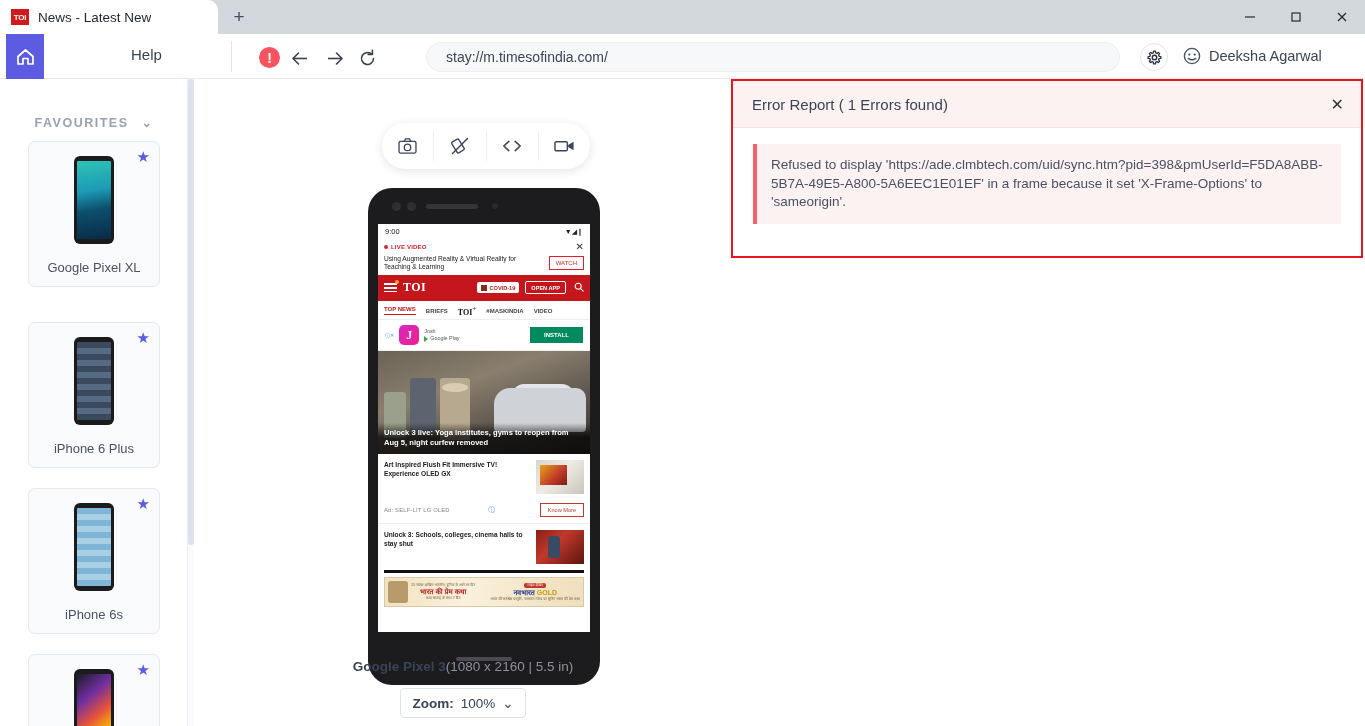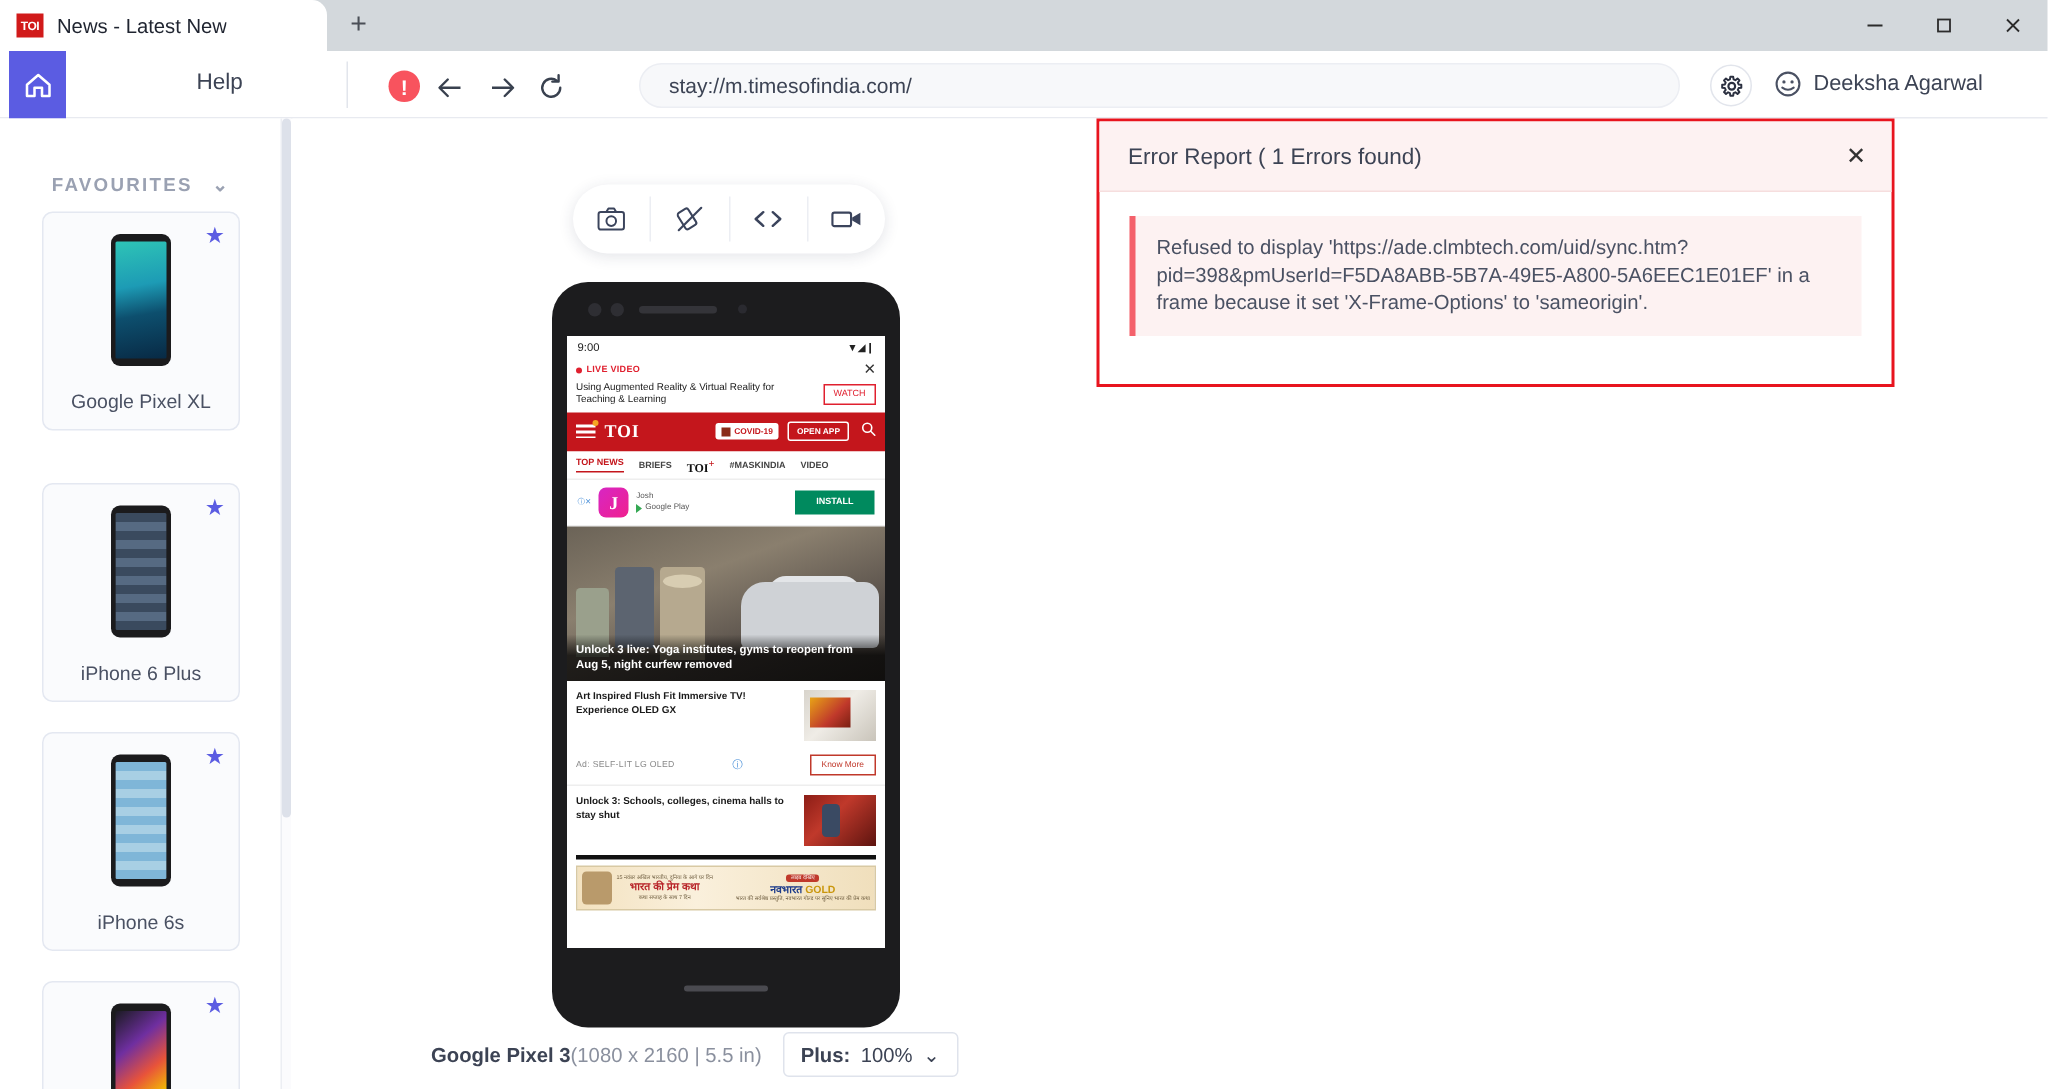--- a/index.html
+++ b/index.html
@@ -287,33 +287,33 @@
     overflow:hidden;
   }
   .ba-face { width:20px;height:22px;border-radius:3px;background:#b99a6b;flex-shrink:0;}
   .ba-hindi { font-size:7px; color:#b8252a; font-weight:bold; line-height:8px; white-space:nowrap;}
   .ba-sub { font-size:3.6px; color:#6b5a3c; line-height:5px; white-space:nowrap;}
   .ba-gold { font-size:7px; font-weight:bold; color:#1b3a8a; white-space:nowrap;}
   .ba-gold b { color:#c9960c; }
   .topbar-black { height:3px; background:#111; margin:0 6px;}
   .dev-info {
     position:absolute; left:0; bottom:8px; width:536px;
-    display:flex; align-items:center; justify-content:center; gap:14px;
+    display:flex; align-items:center; justify-content:center; gap:14px;flex-direction:column;
   }
   .dev-info-text { font-size:13.5px; color:#3c4354; }
   .dev-info-text span { color:#8a909e; }
   .zoom-ctl {
     border:1px solid #dfe3ec; border-radius:4px; padding:6px 11px;
     display:flex; align-items:center; gap:7px; font-size:13.5px; color:#3c4354;
   }
   .zoom-ctl b { font-weight:bold; }
 
   
   .errpanel {
-    position:absolute; left:731px; top:79px; width:532px; height:179px;
+    position:absolute; left:731px; top:79px; width:632px; height:179px;
     background:#fff; border:2px solid #e8141e;
   }
   .err-head {
     height:47px; background:#fdf2f2;
     display:flex; align-items:center; justify-content:space-between;
     padding: 0 17px 0 19px;
     border-bottom:1px solid #f6dede;
   }
   .err-title { font-size:15px; color:#3c4354; }
   .err-close { font-size:16px; color:#333; }
@@ -595,21 +595,21 @@
     <div class="phone-bottom">
       <div class="navbar-pill"></div>
     </div>
   </div>
 
   <div class="dev-info">
     <div class="dev-info-text">
       <b>Google Pixel 3</b><span>(1080 x 2160 | 5.5 in)</span>
     </div>
     <div class="zoom-ctl">
-      <b>Plus:</b>
+      <b>Zoom:</b>
       <span>100%</span>
       <span>⌄</span>
     </div>
   </div>
 </div>
 
 <div class="errpanel">
   <div class="err-head">
     <span class="err-title">Error Report ( 1 Errors found)</span>
     <span class="err-close">✕</span>

